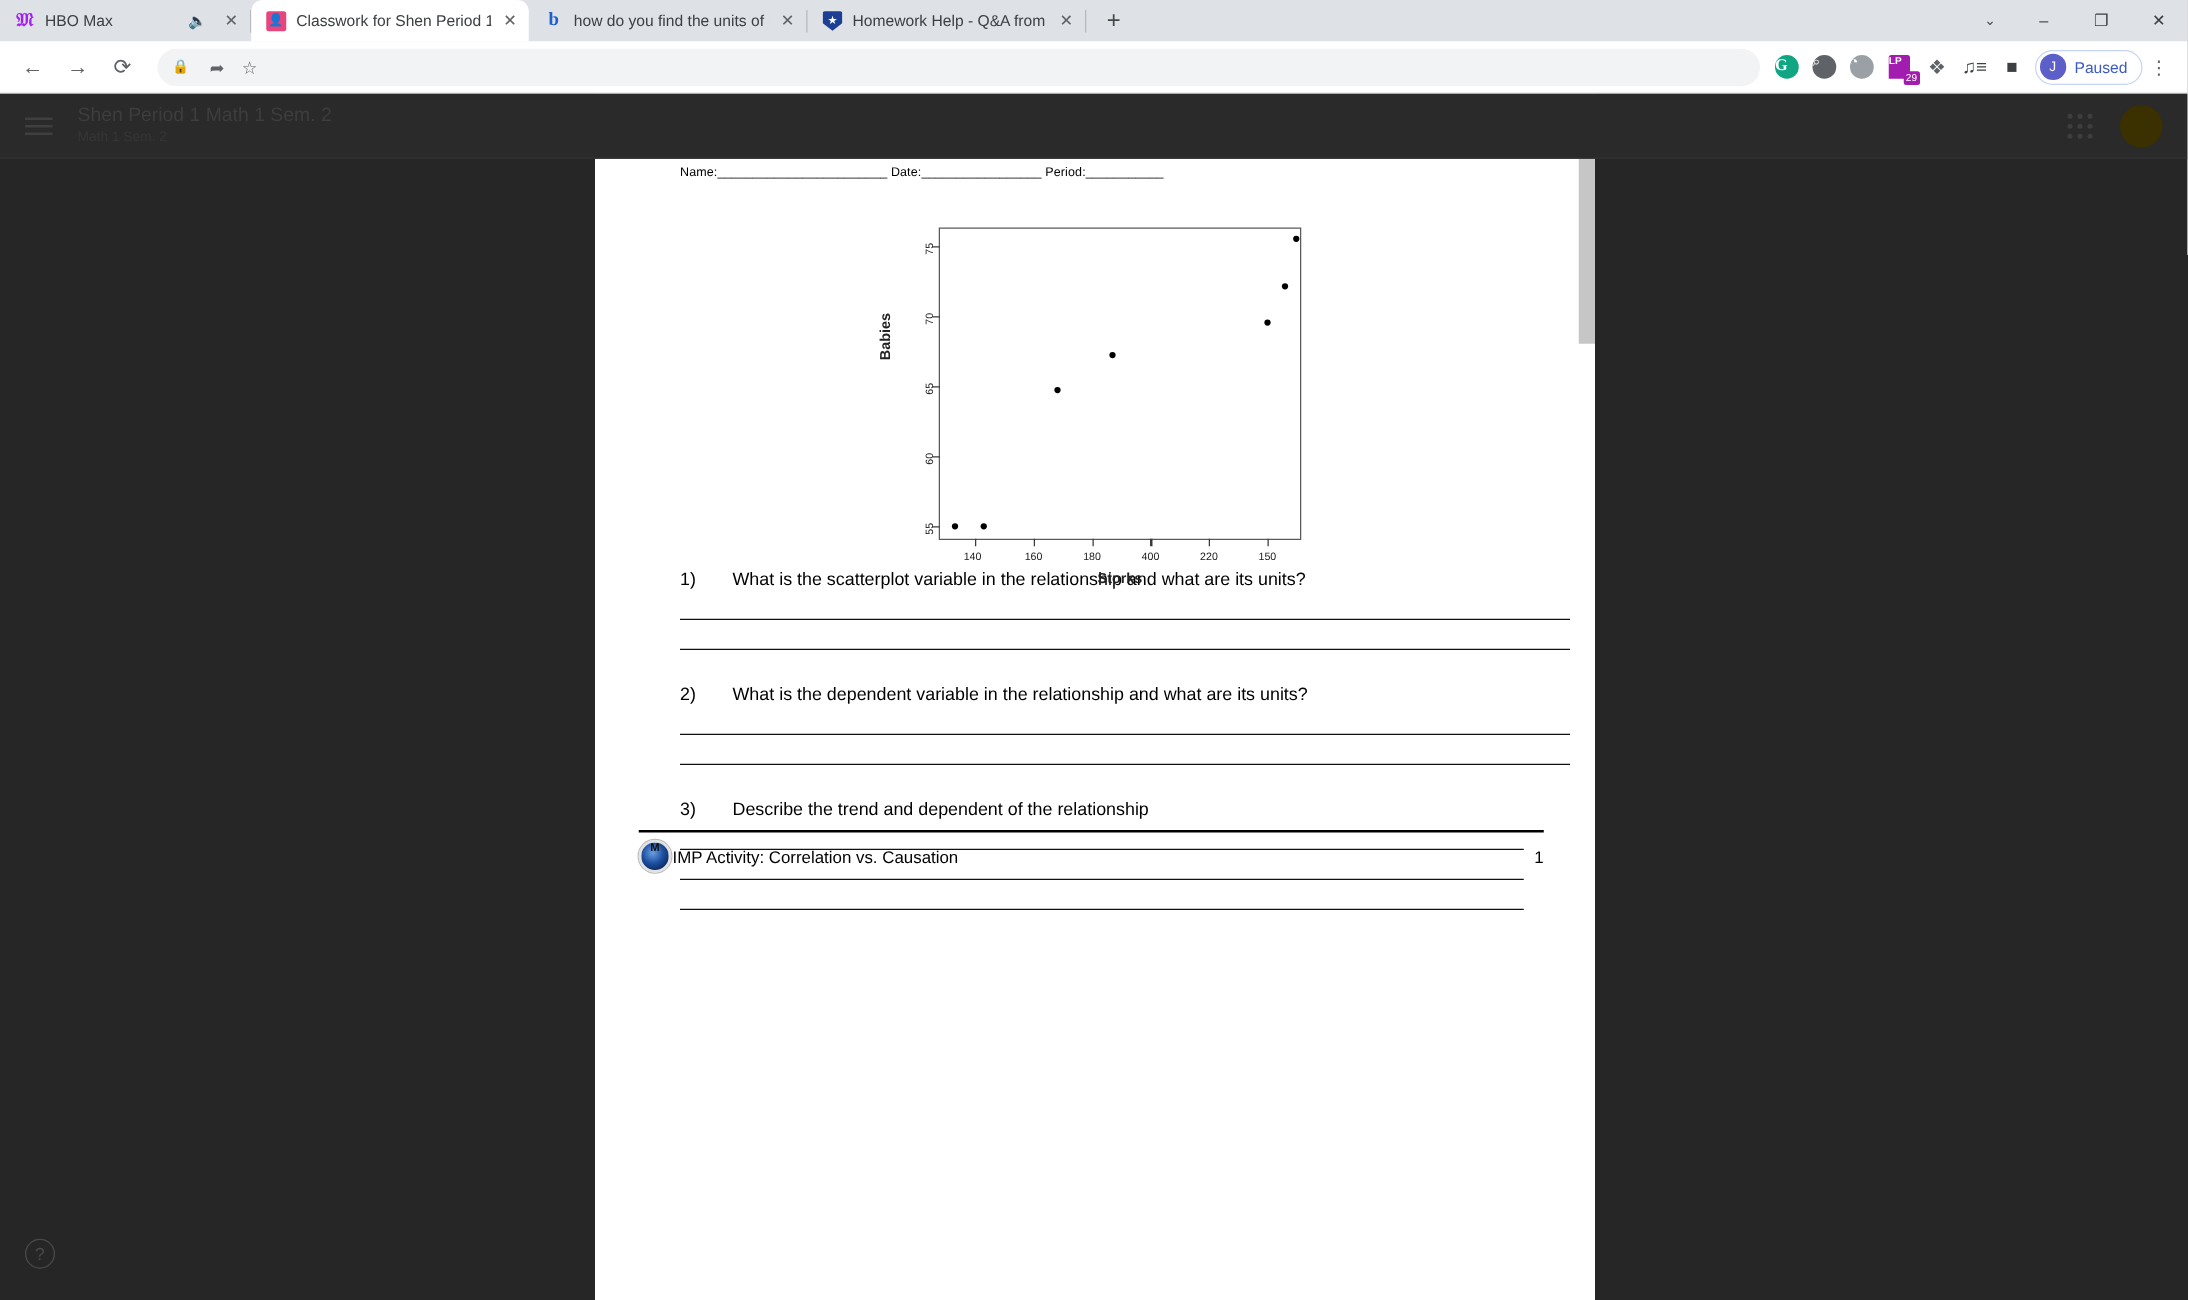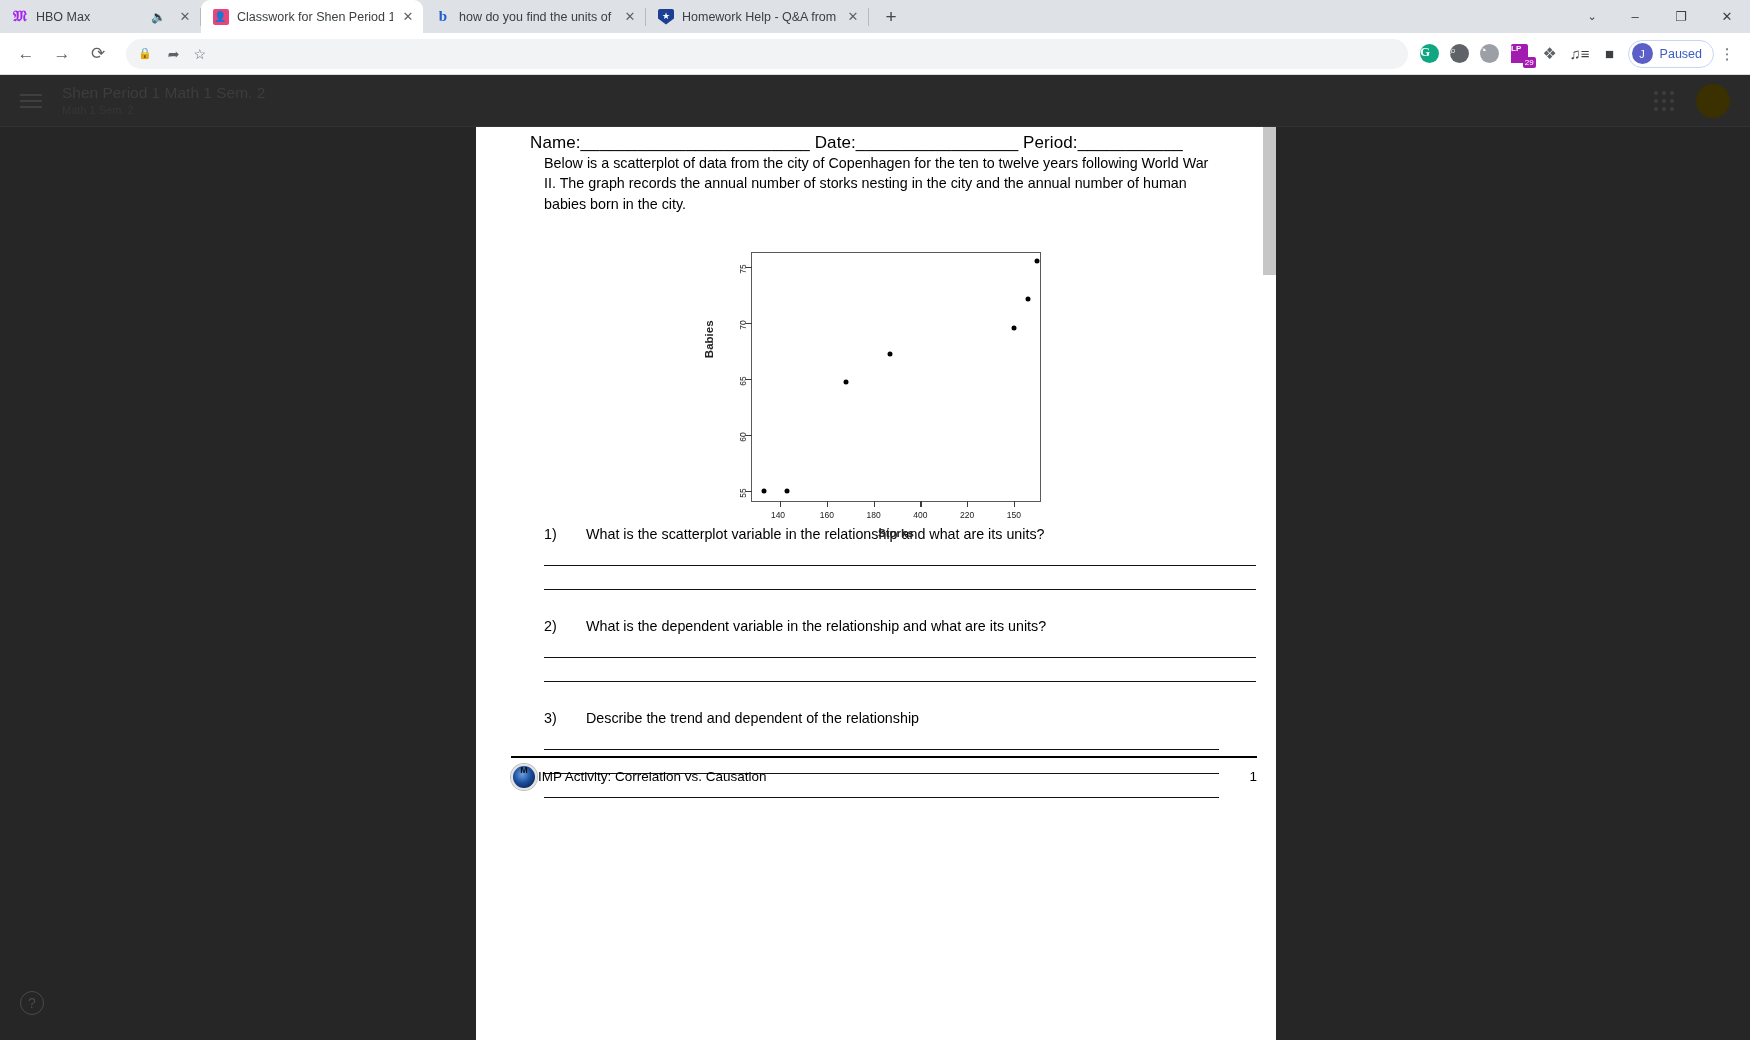--- a/index.html
+++ b/index.html
@@ -135,21 +135,21 @@
   .doc-viewer {
     position:absolute; left:476px; top:0; width:800px; height:965px;
     background:#ffffff; overflow:hidden;
   }
   .doc-page {
     position:relative; width:800px; padding: 58px 35px 0 35px;
     font-family: "Liberation Sans", sans-serif; color:#000;
   }
   .doc-top-rule { height:1px; background:#d9d9d9; position:absolute; left:0; right:0; top:0;}
   .namedate {
-    font-size:17px; letter-spacing:0.1px; white-space:nowrap; margin-left:19px;
+    font-size:10px; letter-spacing:0.1px; white-space:nowrap; margin-left:33px;
   }
   .doc-h1 {
     text-align:center; font-size:23px; font-weight:bold; margin: 26px 0 8px 0;
     font-family:"DejaVu Sans", sans-serif; letter-spacing:0.2px;
   }
   .doc-p {
     font-size:14.3px; line-height:1.42; margin-left:33px; margin-right:22px;
   }
 
   
@@ -191,21 +191,21 @@
   .qnum { width:42px; flex:0 0 42px; }
   .qtext { flex:1 1 auto; }
   .ansline {
     border-bottom: 1.2px solid #111; margin-top:23px;
   }
   .ansline.w-full { width: 712px; }
   .ansline.w-short { width: 675px; }
 
   
   .doc-footer {
-    position:absolute; left:35px; right:19px; bottom:0; padding-bottom:8px;
+    position:absolute; left:35px; right:41px; bottom:0; padding-bottom:30px;
   }
   .footer-rule { border-top:2.5px solid #000; margin-bottom:6px; }
   .footer-row { display:flex; align-items:center; font-size:13.5px; }
   .imp-logo {
     width:26px;height:26px;border-radius:50%;
     background: radial-gradient(circle at 42% 38%, #6a9fe0 0%, #1d4fa0 45%, #0b2a5c 78%, #07203f 100%);
     border:2px solid #e2e2e2; position:relative; flex:0 0 26px;
     box-shadow: 0 0 0 1px #bdbdbd;
   }
   .imp-logo::after {
@@ -335,21 +335,20 @@
 
     <div class="doc-viewer">
       <div class="doc-scroll"></div>
 
       <div class="doc-page">
         <div class="doc-top-rule"></div>
 
         <div class="namedate">Name:________________________  Date:_________________  Period:___________</div>
 
 
-        <div class="doc-p">Below is a scatterplot of data from the city of Copenhagen for the ten to twelve years following World War II.  The graph records the annual number of storks nesting in the city and the annual number of human babies born in the city.</div>
 
         <div class="chart-wrap">
           <div class="axis-title-y">Babies</div>
           <div class="chart-box" id="chartBox">
               <div class="ytick" style="bottom: 8.96861px;"></div>
               <div class="ylab" style="bottom: 2.96861px;">55</div>
               <div class="ytick" style="bottom: 65.0224px;"></div>
               <div class="ylab" style="bottom: 59.0224px;">60</div>
               <div class="ytick" style="bottom: 121.076px;"></div>
               <div class="ylab" style="bottom: 115.076px;">65</div>

